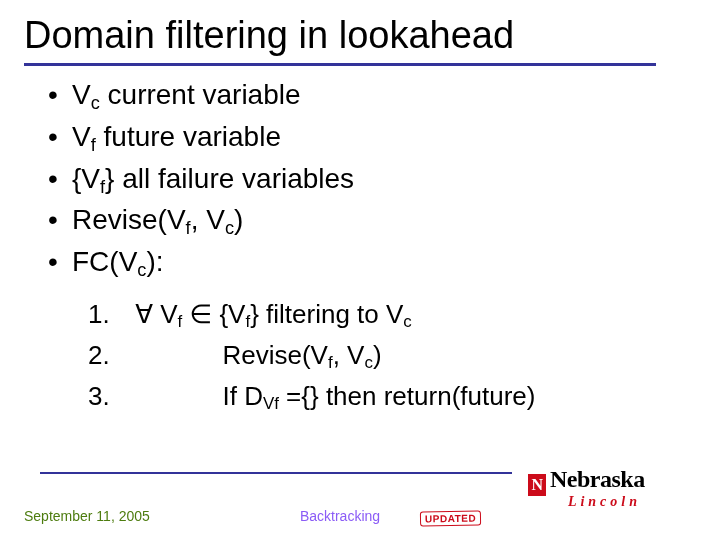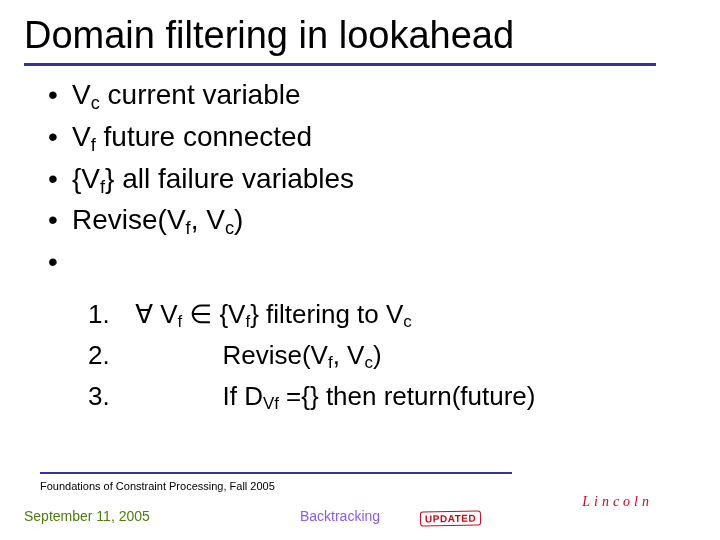--- a/index.html
+++ b/index.html
@@ -101,21 +101,22 @@
   }
   .logo .sub {
     display: block;
     text-align: right;
     font-size: 14px;
     font-style: italic;
     color: #cc0b1a;
     letter-spacing: 4px;
     font-family: 'Times New Roman', serif;
     margin-top: -2px;
-    margin-right: 5px;
+    margin-right: 17px;
+    font-weight: bold;
   }
   .logo .n-icon {
     display: inline-block;
     width: 18px;
     height: 22px;
     background: #cc0b1a;
     color: #fff;
     font-size: 16px;
     font-weight: 700;
     font-family: Georgia, serif;
@@ -152,40 +153,43 @@
     <div class="bullet-row">
       <span class="bullet-dot">•</span>
       <span>
         <span>V</span><sub>c</sub><span> current variable</span>
       </span>
     </div>
 
     <div class="bullet-row">
       <span class="bullet-dot">•</span>
       <span>
-        <span>V</span><sub>f</sub><span> future connected</span>
+        <span>V</span><sub>f</sub><span> future variable</span>
       </span>
     </div>
 
     <div class="bullet-row">
       <span class="bullet-dot">•</span>
       <span>
         <span>{V</span><sub>f</sub><span>} all failure variables</span>
       </span>
     </div>
 
     <div class="bullet-row">
       <span class="bullet-dot">•</span>
       <span>
         <span>Revise(V</span><sub>f</sub><span>, V</span><sub>c</sub><span>)</span>
       </span>
     </div>
 
     <div class="bullet-row">
       <span class="bullet-dot">•</span>
+      <span>
+        <span>FC(V</span><sub>c</sub><span>):</span>
+      </span>
     </div>
 
   </div>
 
   <div class="steps">
 
     <div class="step-row">
       <span class="step-num">1.</span>
       <span>∀</span><span> V</span><sub>f</sub><span> ∈ {V</span><sub>f</sub><span>} filtering to V</span><sub>c</sub>
     </div>
@@ -198,23 +202,25 @@
 
     <div class="step-row">
       <span class="step-num">3.</span>
       <span class="step-indent"></span>
       <span>If D</span><sub>Vf</sub><span> ={} then return(future)</span>
     </div>
 
   </div>
 
   <div class="footer-rule"></div>
-  <div class="footer-course">Foundations of Constraint Processing, Fall 2005</div>
   <div class="footer-date">September 11, 2005</div>
   <div class="footer-center">Backtracking</div>
 
   <div class="updated-stamp">UPDATED</div>
 
   <div class="logo">
+    <div class="main">
+      <span class="n-icon">N</span><span>Nebraska</span>
+    </div>
     <span class="sub">Lincoln</span>
   </div>
 
 </div>
 
 </body></html>

